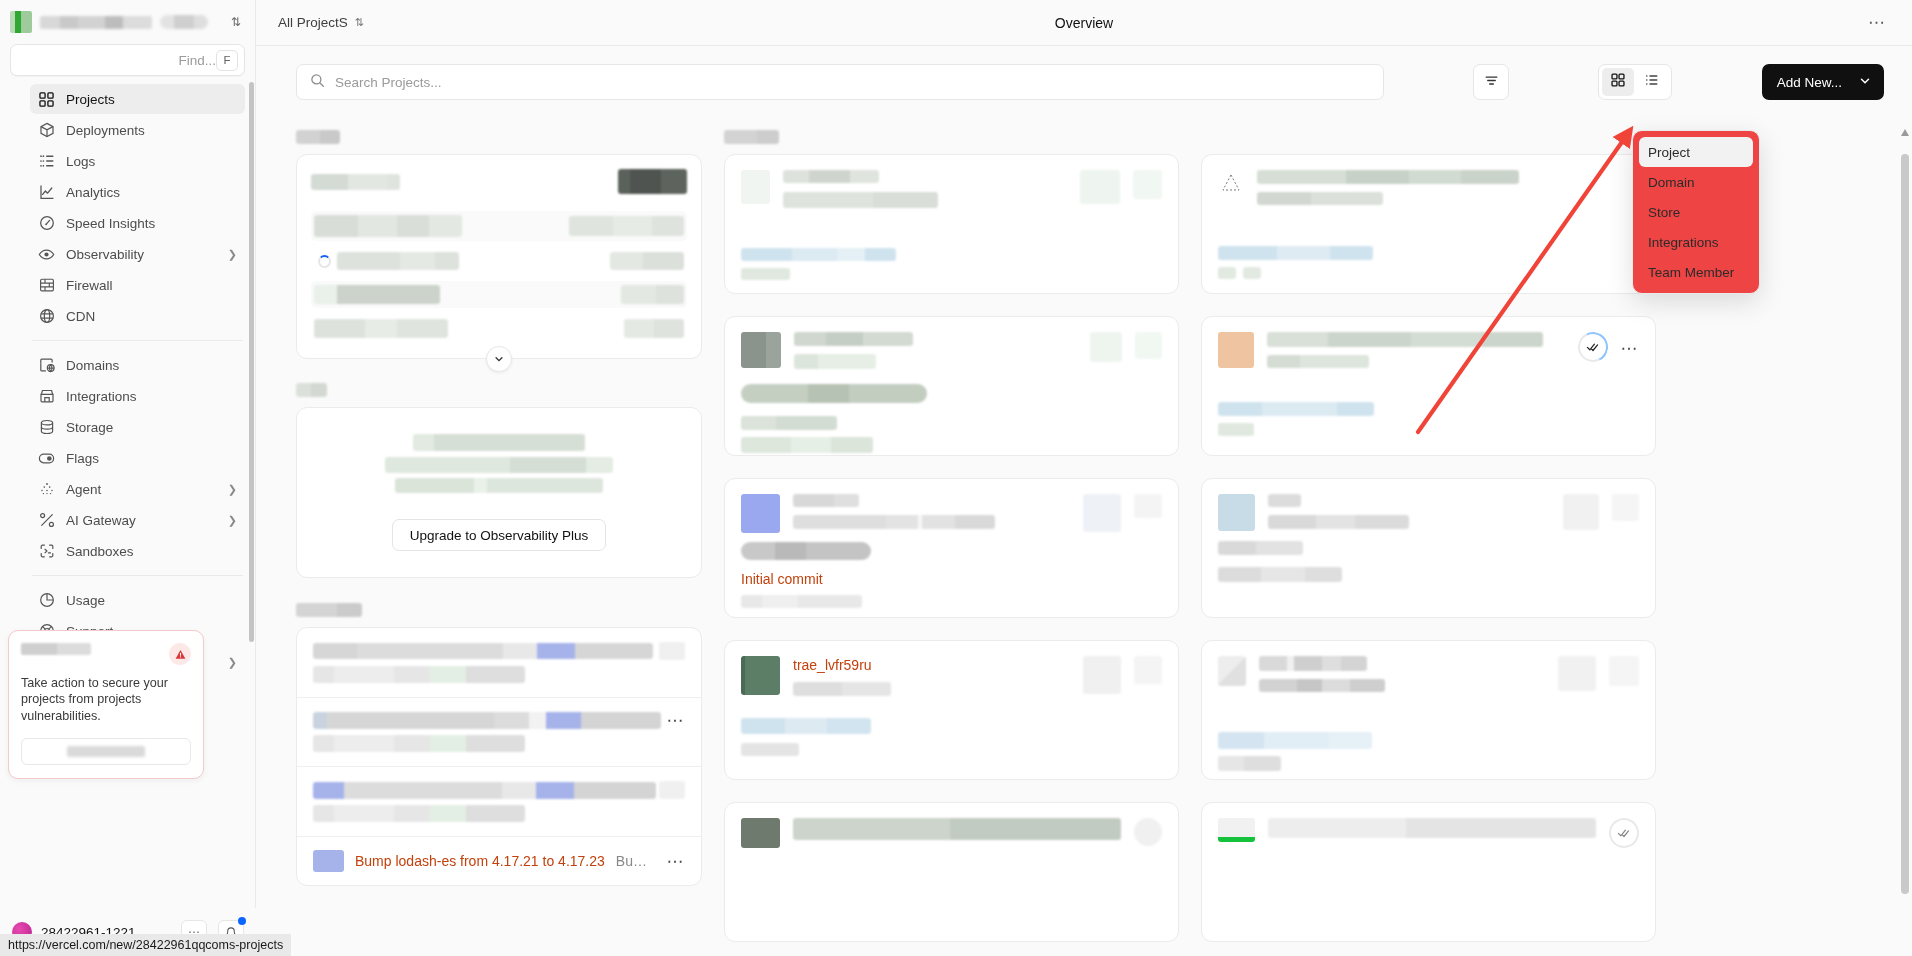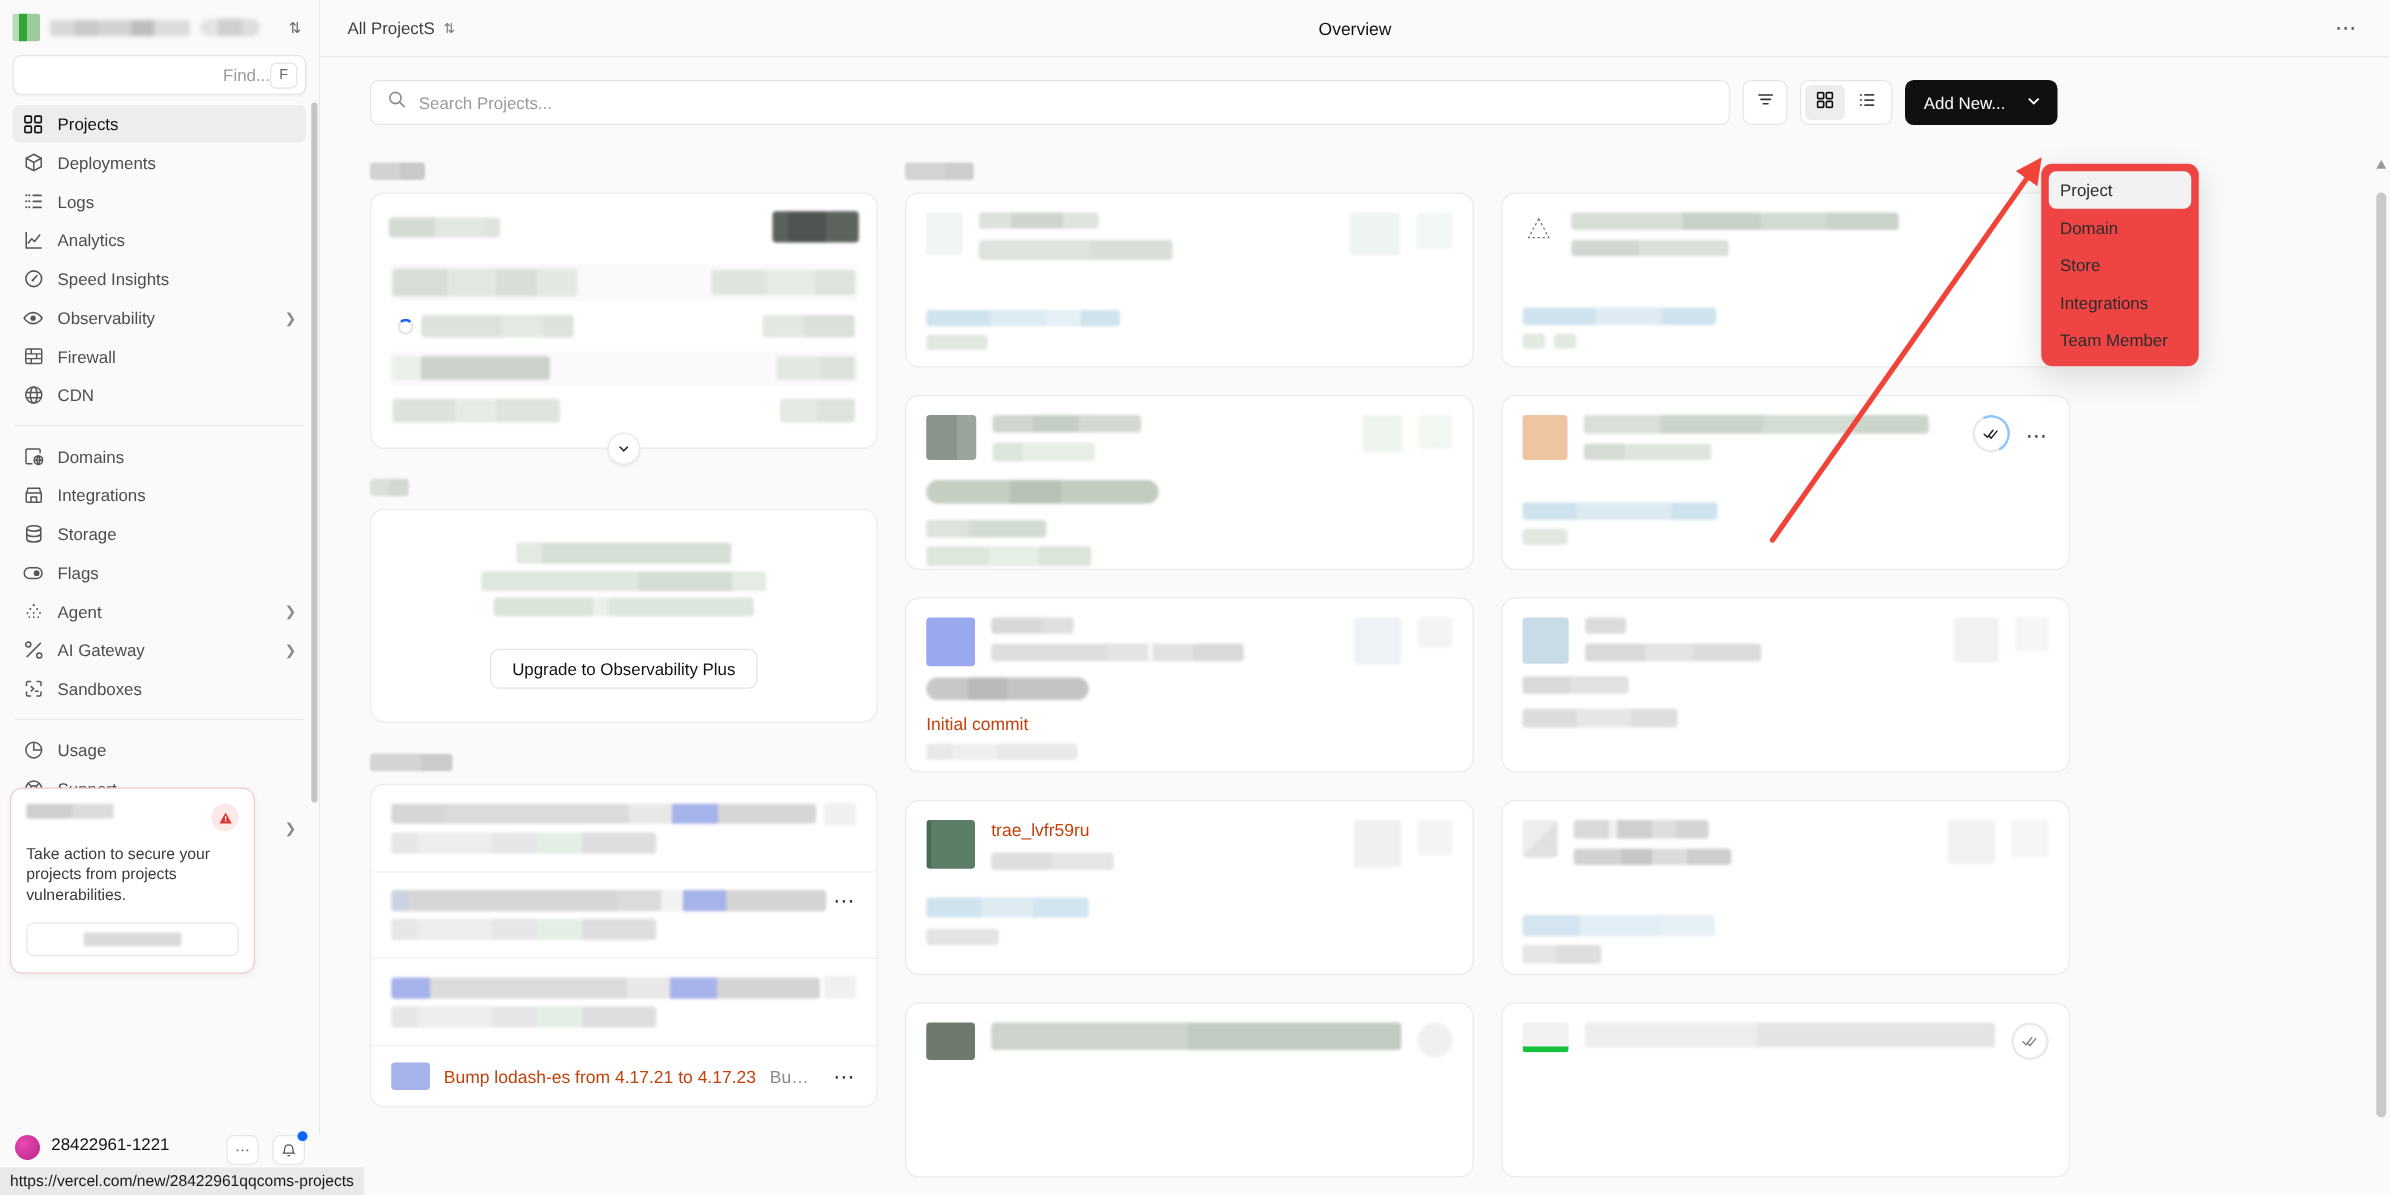--- a/index.html
+++ b/index.html
@@ -36,21 +36,21 @@
   .find-box {
     height: 32px; background: #fff; border: 1px solid #e5e5e5; border-radius: 7px;
     display: flex; align-items: center; padding: 0 6px 0 12px;
     box-shadow: 0 1px 1px rgba(0,0,0,.03);
   }
   .find-box .ph { color: #9b9b9b; font-size: 13.5px; flex: 1; }
   .kbd { border: 1px solid #e3e3e3; border-radius: 5px; background:#fff;
     width: 22px; height: 21px; display:flex; align-items:center; justify-content:center;
     font-size: 11.5px; color: #666; }
 
-  .nav-scroll { flex: 1; overflow: hidden; position: relative; padding: 2px 10px 16px 10px; }
+  .nav-scroll { flex: 1; overflow: hidden; position: relative; padding: 2px 10px 16px 10px; margin-left: 20px; }
   .nav-item {
     height: 30px; display: flex; align-items: center; gap: 11px;
     padding: 0 8px 0 8px; border-radius: 6px; color: #4d4d4d; font-size: 13.5px;
     margin-bottom: 1px; cursor: default;
   }
   .nav-item.active { background: #ededed; color: #111; font-weight: 500; }
   .nav-icon { width: 17px; height: 17px; flex: none; display: flex; align-items: center; justify-content: center; }
   .nav-icon svg { display: block; }
   .nav-label { white-space: nowrap; }
   .nav-chev { margin-left: auto; color: #8a8a8a; font-size: 11px; }
@@ -72,21 +72,21 @@
     background: linear-gradient(90deg,#cfcfcf 0 52%, #dcdcdc 52% 100%); filter: blur(1.2px); border-radius:2px; }
   .sec-alert { margin-left: auto; width: 22px; height: 22px; border-radius: 50%;
     background: #fde8e8; display: flex; align-items: center; justify-content: center; }
   .sec-body { font-size: 12.6px; color: #3a3a3a; line-height: 1.3; margin-top: 10px; }
   .sec-btn { margin-top: 14px; height: 27px; border: 1px solid #e8e8e8; border-radius: 6px;
     background: #fff; display: flex; align-items: center; justify-content: center; }
   .sec-btn-blur { width: 78px; height: 11px; background: #dadada; filter: blur(1.4px); border-radius: 2px; }
 
   
   .sb-footer { position: absolute; left: 0; bottom: 0; width: 256px; height: 48px;
-    display: flex; align-items: flex-start; padding: 0 12px; gap: 9px; background: #fafafa; }
+    display: flex; align-items: center; padding: 0 12px; gap: 9px; background: #fafafa; }
   .avatar { width: 20px; height: 20px; border-radius: 50%;
     background: radial-gradient(circle at 35% 35%, #e84ab0, #b8238a); filter: blur(.4px); flex:none; }
   .uname { font-size: 13.5px; color: #111; }
   .sb-f-btn { width: 26px; height: 24px; border-radius: 6px; border: 1px solid #e6e6e6;
     background:#fff; display: flex; align-items: center; justify-content: center; color:#666; font-size: 12px; }
   .bell-wrap { position: relative; margin-left: 2px; }
   .bell-dot { position: absolute; right: -2px; top: -3px; width: 8px; height: 8px;
     border-radius: 50%; background: #0a66ff; }
 
   
@@ -97,21 +97,21 @@
   .scope { display: flex; align-items: center; gap: 7px; margin-left: 22px;
     font-size: 13.5px; color: #404040; }
   .scope-chev { color: #777; font-size: 11px; }
   .page-title { position: absolute; left: 0; right: 0; text-align: center;
     font-size: 14px; color: #111; pointer-events: none; }
   .topbar-more { margin-left: auto; margin-right: 26px; color: #555; font-size: 17px;
     letter-spacing: 1px; line-height: 1; }
 
   
   #toolbar { position: absolute; left: 256px; top: 46px; right: 0; height: 72px;
-    background: #fafafa; display: flex; align-items: center; padding: 0 28px 0 40px; gap: 10px; }
+    background: #fafafa; display: flex; align-items: center; padding: 0 28px 0 40px; gap: 10px; justify-content: space-between; }
   .search {
     flex: 1; height: 36px; background: #fff; border: 1px solid #e6e6e6; border-radius: 7px;
     display: flex; align-items: center; gap: 10px; padding: 0 13px; max-width: 1088px;
   }
   .search .ph { color: #9a9a9a; font-size: 13.5px; }
   .tb-btn { width: 36px; height: 36px; border: 1px solid #e6e6e6; border-radius: 7px;
     background:#fff; display: flex; align-items: center; justify-content: center; }
   .seg { height: 36px; border: 1px solid #e6e6e6; border-radius: 7px; background: #fff;
     display: flex; align-items: center; padding: 3px; gap: 2px; }
   .seg-btn { width: 32px; height: 28px; border-radius: 5px; display: flex;

